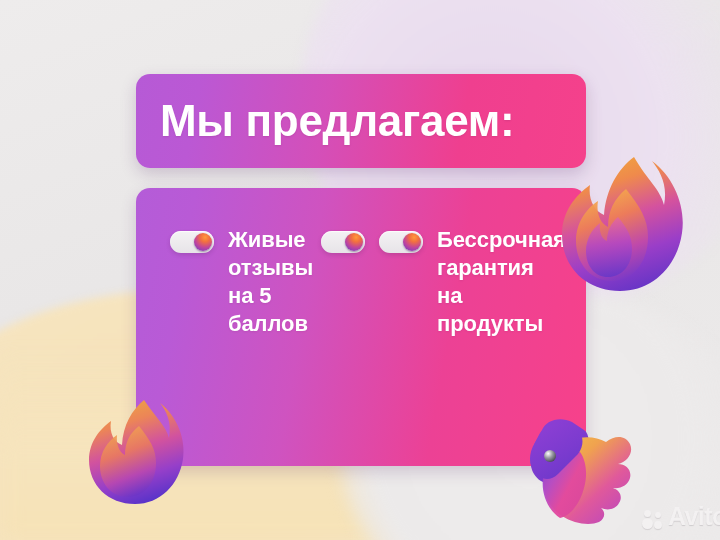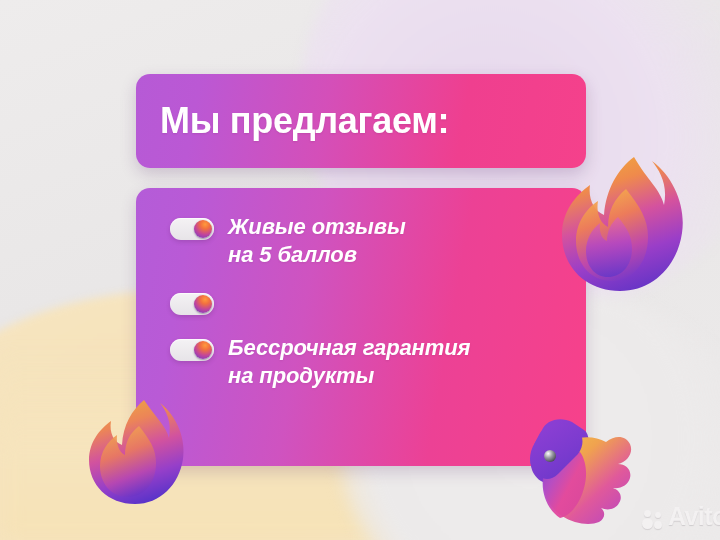--- a/index.html
+++ b/index.html
@@ -74,46 +74,45 @@
     height: 94px;
     border-radius: 14px;
     background: linear-gradient(100deg, #b65ad6 0%, #bb58d4 14%, #d44fb9 42%, #ef3f8f 72%, #f5418b 100%);
     box-shadow: 0 6px 16px rgba(90, 50, 110, 0.22);
     display: flex;
     align-items: center;
   }
   .card-header-title {
     margin-left: 24px;
     color: #ffffff;
-    font-size: 36px;
+    font-size: 44px;
     font-weight: 700;
     letter-spacing: -0.3px;
     white-space: nowrap;
     text-shadow: 0 1px 2px rgba(120, 40, 100, 0.18);
   }
 
   .card-body {
     position: absolute;
     left: 136px;
     top: 188px;
     width: 450px;
     height: 278px;
     border-radius: 14px 14px 0 0;
     background: linear-gradient(100deg, #b45cd8 0%, #b95ad6 12%, #cf53c0 38%, #ec4195 68%, #f7418a 100%);
     box-shadow: 0 6px 16px rgba(90, 50, 110, 0.20);
     overflow: hidden;
   }
   .list {
     position: absolute;
     left: 34px;
-    top: 25px;
+    top: 38px;
     right: 14px;
     display: flex;
-    flex-direction: column;
-    font-style: italic;
+    flex-direction: row;
   }
   .list-item {
     display: flex;
     align-items: flex-start;
     margin-bottom: 19px;
   }
   .list-item:last-child { margin-bottom: 12px; }
 
   .toggle {
     flex: 0 0 auto;

